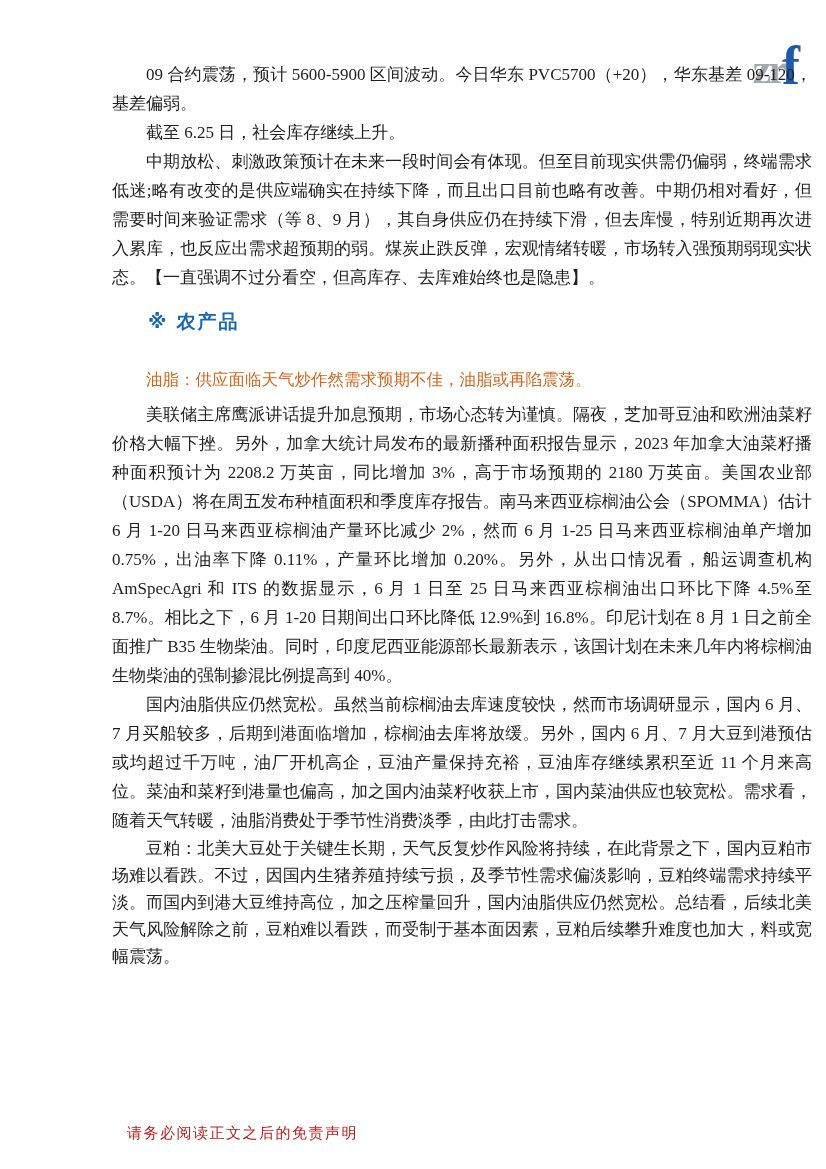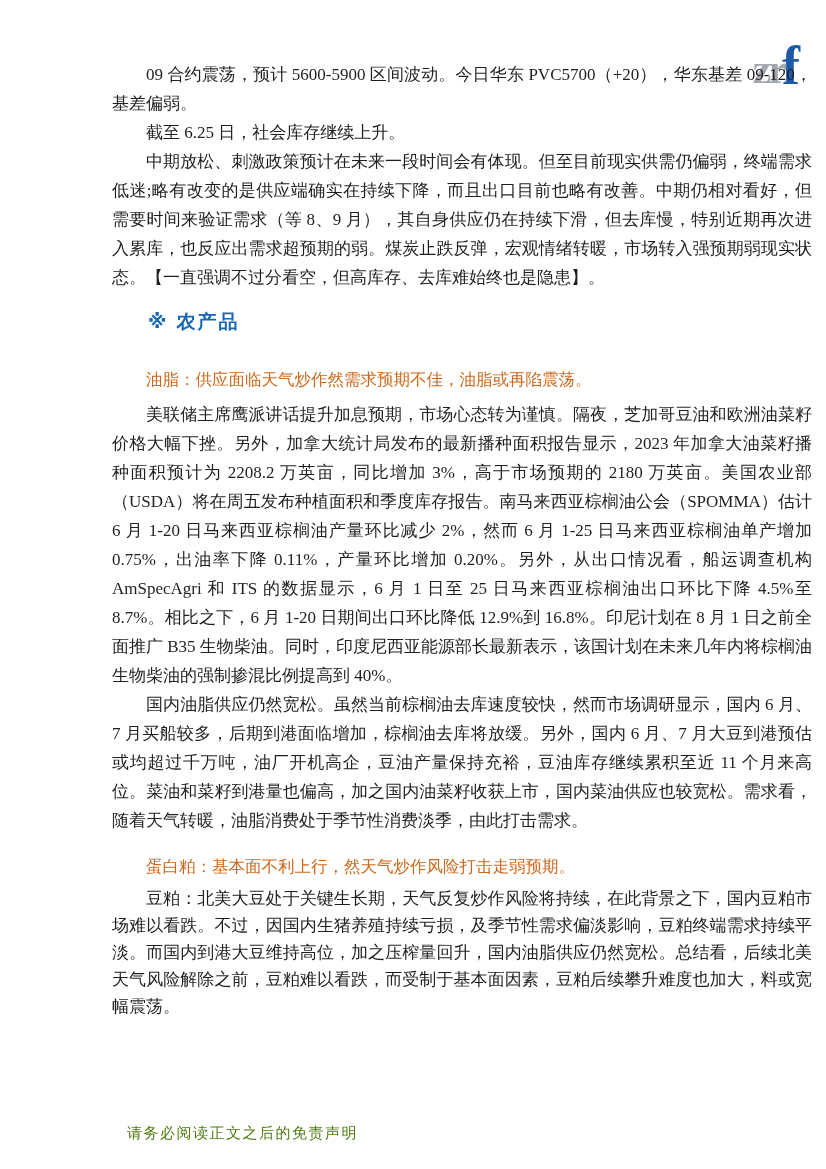--- a/index.html
+++ b/index.html
@@ -85,21 +85,21 @@
     line-height: 24px;
     color: #cd671a;
   }
   .sub-head.second { margin-top: 20px; margin-bottom: 6px; }
   
   .footer {
     position: absolute;
     left: 127px;
     bottom: 26px;
     font-size: 15px;
-    color: #4d7c0f;
+    color: #b91c1c;
     letter-spacing: 1.5px;
   }
 </style>
 </head>
 <body>
 
 <div class="page">
 
   <div class="logo">
     <div class="logo-mark">
@@ -112,19 +112,18 @@
     <p class="body">09 合约震荡，预计 5600-5900 区间波动。今日华东 PVC5700（+20），华东基差 09-120，基差偏弱。</p>
     <p class="body">截至 6.25 日，社会库存继续上升。</p>
     <p class="body">中期放松、刺激政策预计在未来一段时间会有体现。但至目前现实供需仍偏弱，终端需求低迷;略有改变的是供应端确实在持续下降，而且出口目前也略有改善。中期仍相对看好，但需要时间来验证需求（等 8、9 月），其自身供应仍在持续下滑，但去库慢，特别近期再次进入累库，也反应出需求超预期的弱。煤炭止跌反弹，宏观情绪转暖，市场转入强预期弱现实状态。【一直强调不过分看空，但高库存、去库难始终也是隐患】。</p>
 
     <h2 class="section-head"><span class="marker">※</span><span>农产品</span></h2>
 
     <h3 class="sub-head">油脂：供应面临天气炒作然需求预期不佳，油脂或再陷震荡。</h3>
     <p class="body">美联储主席鹰派讲话提升加息预期，市场心态转为谨慎。隔夜，芝加哥豆油和欧洲油菜籽价格大幅下挫。另外，加拿大统计局发布的最新播种面积报告显示，2023 年加拿大油菜籽播种面积预计为 2208.2 万英亩，同比增加 3%，高于市场预期的 2180 万英亩。美国农业部（USDA）将在周五发布种植面积和季度库存报告。南马来西亚棕榈油公会（SPOMMA）估计 6 月 1-20 日马来西亚棕榈油产量环比减少 2%，然而 6 月 1-25 日马来西亚棕榈油单产增加 0.75%，出油率下降 0.11%，产量环比增加 0.20%。另外，从出口情况看，船运调查机构 AmSpecAgri 和 ITS 的数据显示，6 月 1 日至 25 日马来西亚棕榈油出口环比下降 4.5%至 8.7%。相比之下，6 月 1-20 日期间出口环比降低 12.9%到 16.8%。印尼计划在 8 月 1 日之前全面推广 B35 生物柴油。同时，印度尼西亚能源部长最新表示，该国计划在未来几年内将棕榈油生物柴油的强制掺混比例提高到 40%。</p>
     <p class="body">国内油脂供应仍然宽松。虽然当前棕榈油去库速度较快，然而市场调研显示，国内 6 月、7 月买船较多，后期到港面临增加，棕榈油去库将放缓。另外，国内 6 月、7 月大豆到港预估或均超过千万吨，油厂开机高企，豆油产量保持充裕，豆油库存继续累积至近 11 个月来高位。菜油和菜籽到港量也偏高，加之国内油菜籽收获上市，国内菜油供应也较宽松。需求看，随着天气转暖，油脂消费处于季节性消费淡季，由此打击需求。</p>
 
-    <h3 class="sub-head second">蛋白粕：基本面不利上行，然天气炒作风险打击走弱预期。</h3>
     <p class="body tight">豆粕：北美大豆处于关键生长期，天气反复炒作风险将持续，在此背景之下，国内豆粕市场难以看跌。不过，因国内生猪养殖持续亏损，及季节性需求偏淡影响，豆粕终端需求持续平淡。而国内到港大豆维持高位，加之压榨量回升，国内油脂供应仍然宽松。总结看，后续北美天气风险解除之前，豆粕难以看跌，而受制于基本面因素，豆粕后续攀升难度也加大，料或宽幅震荡。</p>
   </div>
 
   <div class="footer">请务必阅读正文之后的免责声明</div>
 
 </div>
 
 </body></html>

